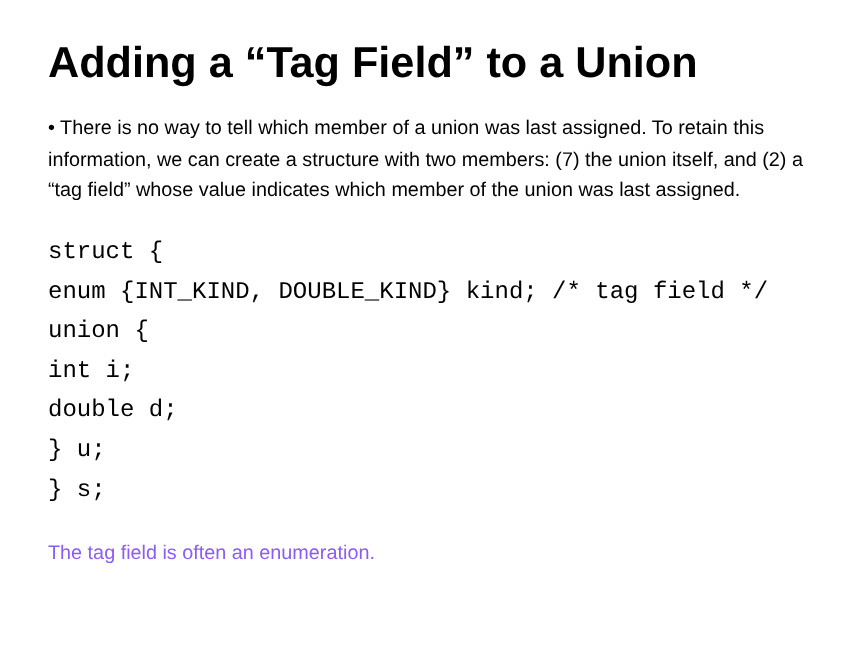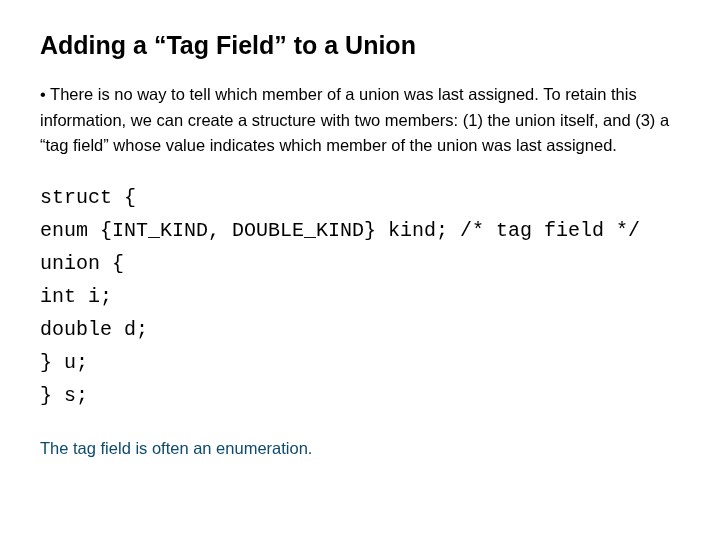--- a/index.html
+++ b/index.html
@@ -20,21 +20,21 @@
       width: 720px;
       height: 540px;
       background: #ffffff;
       padding: 30px 40px 30px 40px;
       display: flex;
       flex-direction: column;
       gap: 18px;
     }
 
     .slide-title {
-      font-size: 25px;
+      font-size: 36px;
       font-weight: bold;
       color: #000000;
       line-height: 1.2;
       margin-bottom: 4px;
     }
 
     .slide-body-text {
       font-size: 16.5px;
       color: #000000;
       line-height: 1.55;
@@ -44,33 +44,33 @@
       font-family: 'Courier New', Courier, monospace;
       font-size: 20px;
       color: #000000;
       line-height: 1.65;
       white-space: pre;
       margin-top: 4px;
     }
 
     .footer-text {
       font-size: 16.5px;
-      color: #0c4a6e;
+      color: #8b5cf6;
       line-height: 1.55;
       margin-top: 6px;
     }
   </style>
 </head>
 <body>
 
 <div class="slide-container">
 
   <div class="slide-title">Adding a “Tag Field” to a Union</div>
 
-  <div class="slide-body-text">• There is no way to tell which member of a union was last assigned. To retain this information, we can create a structure with two members: (1) the union itself, and (3) a “tag field” whose value indicates which member of the union was last assigned.</div>
+  <div class="slide-body-text">• There is no way to tell which member of a union was last assigned. To retain this information, we can create a structure with two members: (7) the union itself, and (2) a “tag field” whose value indicates which member of the union was last assigned.</div>
 
   <div class="code-block">struct {
 enum {INT_KIND, DOUBLE_KIND} kind; /* tag field */
 union {
 int i;
 double d;
 } u;
 } s;</div>
 
   <div class="footer-text">The tag field is often an enumeration.</div>

